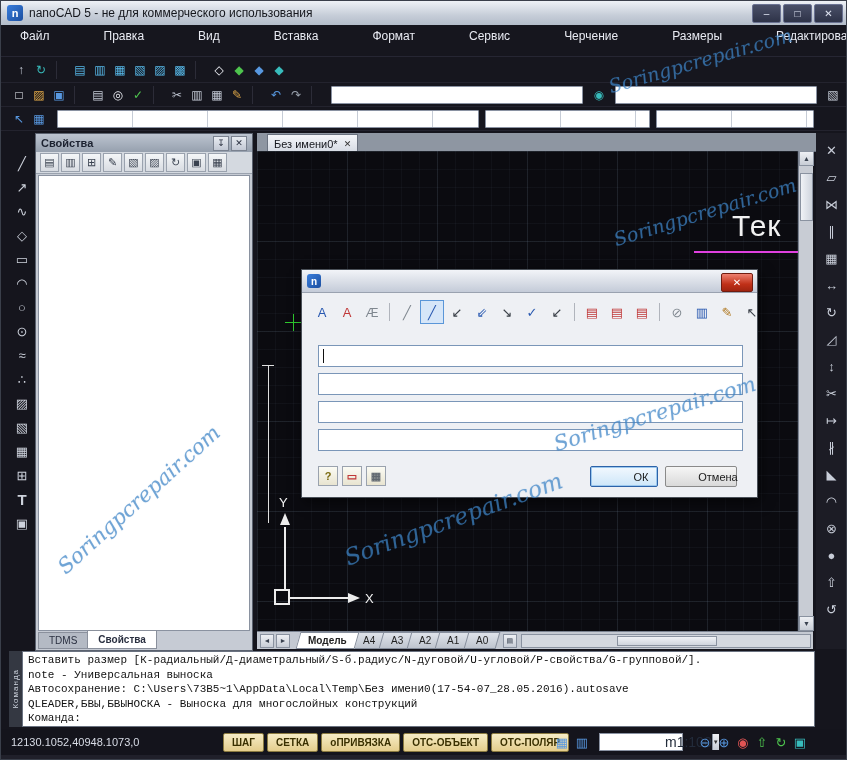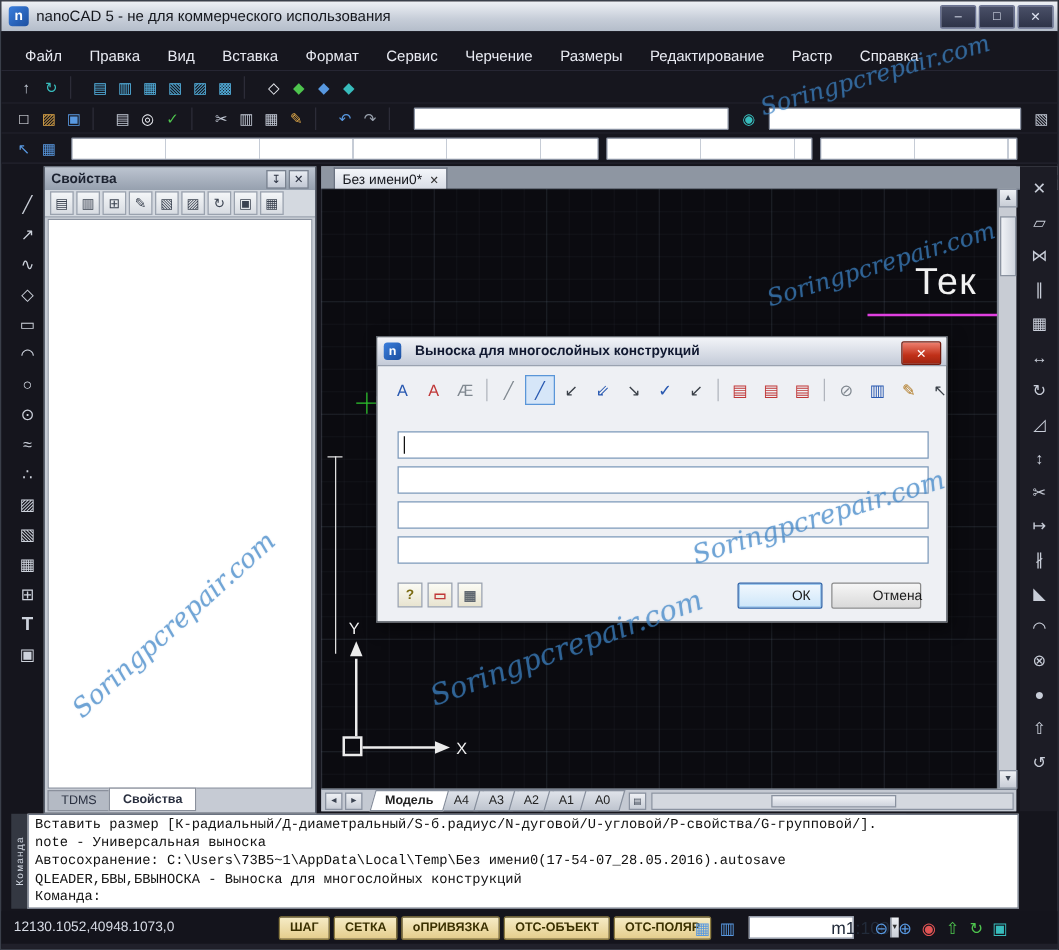--- a/index.html
+++ b/index.html
@@ -4,21 +4,21 @@
 <style>
   html,body{margin:0;padding:0;background:#0a0a0e;}
   #app{position:relative;width:847px;height:760px;background:#15151d;font-family:"Liberation Sans",sans-serif;overflow:hidden;border:1px solid #3a3f4a;box-sizing:border-box;}
   
   #titlebar{position:absolute;left:0;top:0;width:847px;height:24px;background:linear-gradient(#eef1f6,#c6cdd8 60%,#b4bdca);display:flex;align-items:center;padding:0 6px;box-sizing:border-box;}
   .app-ico{width:16px;height:16px;background:linear-gradient(135deg,#3a7edc,#1c4fa0);border-radius:3px;color:#fff;font-size:11px;font-weight:bold;display:flex;align-items:center;justify-content:center;margin-right:6px;flex:0 0 auto;}
   #titlebar .t{font-size:12px;color:#14161c;}
   .winbtns{position:absolute;right:5px;top:3px;display:flex;gap:2px;}
   .winbtn{width:27px;height:17px;background:linear-gradient(#4a5068,#2e3348);border:1px solid #6a7292;color:#dfe4f2;font-size:10px;display:flex;align-items:center;justify-content:center;border-radius:2px;}
   
-  #menubar{position:absolute;left:0;top:24px;width:847px;height:32px;background:#16161e;display:flex;align-items:flex-end;padding-left:8px;box-sizing:border-box;border-bottom:1px solid #262633;}
+  #menubar{position:absolute;left:0;top:24px;width:847px;height:32px;background:#16161e;display:flex;align-items:flex-start;padding-left:8px;box-sizing:border-box;border-bottom:1px solid #262633;gap:32px;}
   .menu-item{color:#e8eaf2;font-size:12px;padding:4px 11px;}
   
   .tbar{position:absolute;left:0;width:847px;background:#16161e;display:flex;align-items:center;box-sizing:border-box;border-bottom:1px solid #23232e;}
   #tb1{top:56px;height:26px;padding-left:10px;}
   #tb2{top:82px;height:24px;padding-left:8px;}
   #tb3{top:106px;height:24px;padding-left:8px;}
   .ic{display:inline-flex;align-items:center;justify-content:center;width:20px;height:20px;font-size:12px;color:#cdd2dc;border-radius:2px;flex:0 0 auto;}
   .tbsep{width:9px;height:18px;flex:0 0 auto;border-left:1px solid #2c2c38;margin:0 4px 0 5px;}
   .tbcombo{height:16px;background:#fff;border:1px solid #8a92a2;border-radius:1px;position:relative;flex:0 0 auto;}
   .tick{background-image:repeating-linear-gradient(90deg,transparent 0 74px,#c6ccd6 74px 75px);}
@@ -313,21 +313,20 @@
     <span class="ric">◠</span>
     <span class="ric">⊗</span>
     <span class="ric c-orange">●</span>
     <span class="ric c-green">⇧</span>
     <span class="ric c-teal">↺</span>
   </div>
 
   <div id="dialog">
     <div id="dlg-title">
       <div class="app-ico" style="width:14px;height:14px;font-size:10px;">n</div>
-      <span class="t">Выноска для многослойных конструкций</span>
       <div id="dlg-close">✕</div>
     </div>
     <div id="dlg-toolbar">
       <span class="dic d-blue">A</span>
       <span class="dic d-red">A</span>
       <span class="dic d-gray">Æ</span>
       <span class="dsep"></span>
       <span class="dic d-gray">╱</span>
       <span class="dic d-blue pressed">╱</span>
       <span class="dic">↙</span>

